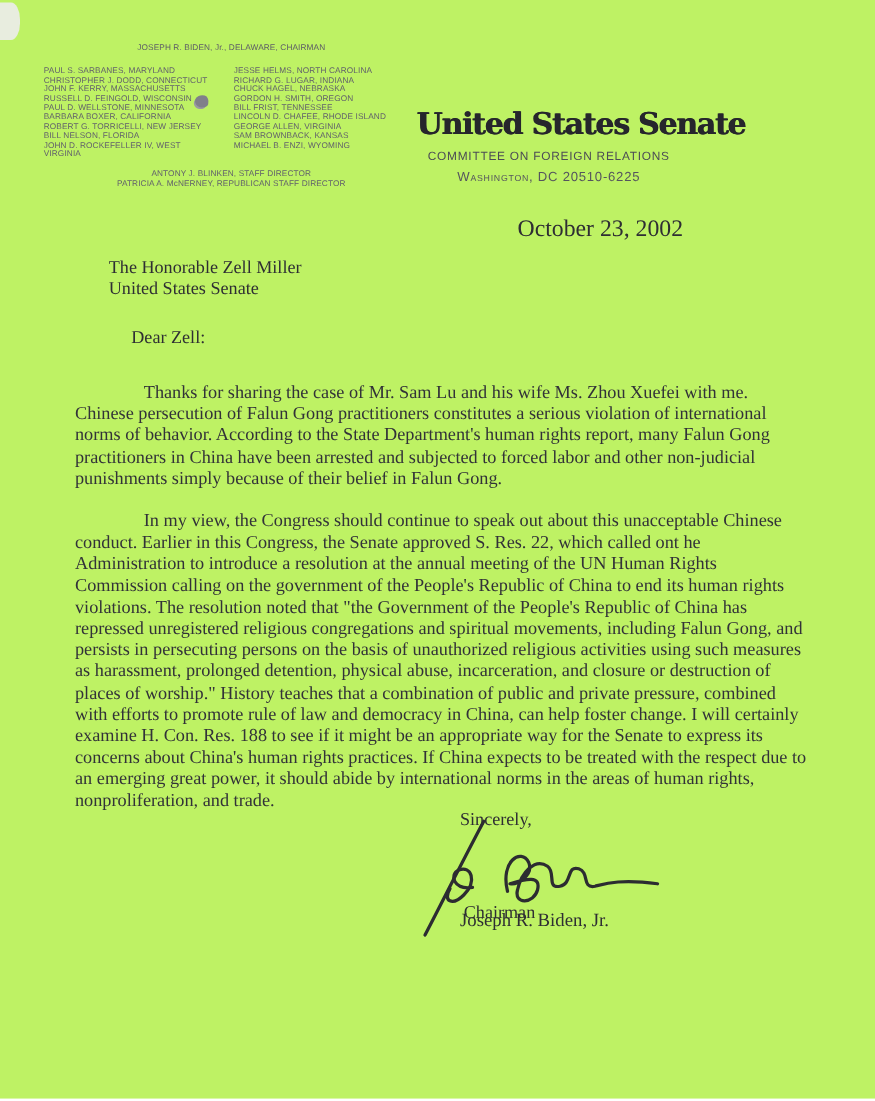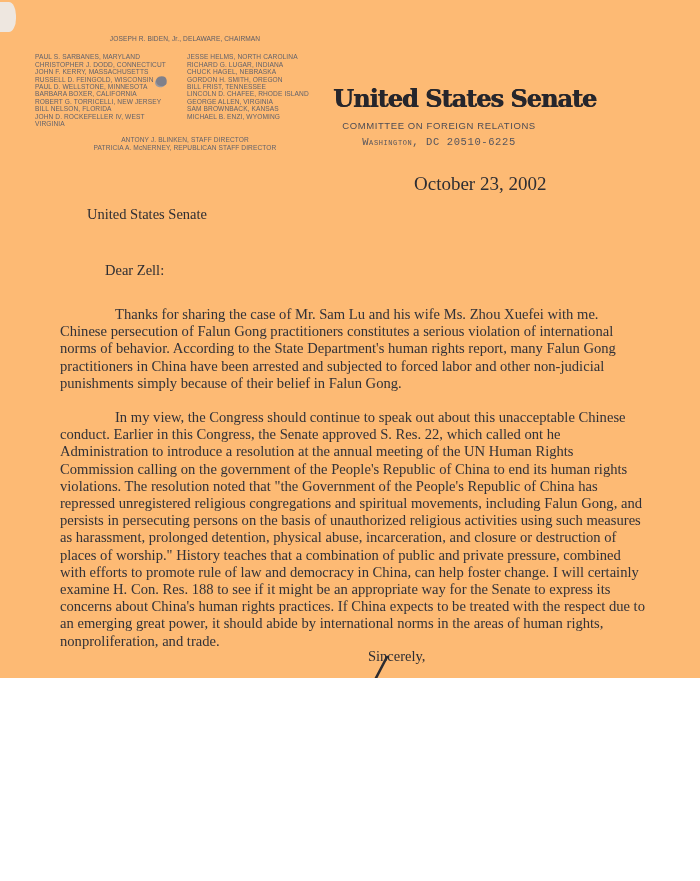--- a/index.html
+++ b/index.html
@@ -1,20 +1,20 @@
 <!DOCTYPE html>
 <html><head>
 <meta charset="utf-8">
 <style>
   html, body { margin: 0; padding: 0; background: #ffffff; }
   .page {
     position: relative;
     width: 700px;
-    height: 678px;
-    background: #fdba74;
+    height: 879px;
+    background: #bef264;
     overflow: hidden;
     font-family: "Liberation Serif", serif;
     color: #2e2e33;
   }
   
   .smudge-topleft {
     position: absolute; left: 0; top: 2px; width: 16px; height: 30px;
     background: #ececec; border-radius: 0 45% 45% 0; opacity: .9;
   }
   .seal-smudge {
@@ -50,21 +50,21 @@
     text-shadow: 0.6px 0 0 #26262c;
     white-space: nowrap;
   }
   .committee-line {
     margin-top: 7px;
     font-family: "Liberation Sans", sans-serif;
     font-size: 9.5px; letter-spacing: .6px; color: #4c4c55;
   }
   .washington-line {
     margin-top: 5px;
-    font-family: Liberation Mono, monospace;
+    font-family: Liberation Sans, sans-serif;
     font-variant: small-caps;
     font-size: 10.5px; letter-spacing: .6px; color: #55555e;
   }
   
   .date-line { position: absolute; left: 378px; top: 173px; font-size: 19px; margin-left: 36px; }
   .recipient { position: absolute; left: 87px; top: 206px; font-size: 14.5px; line-height: 17px; }
   .salutation { position: absolute; left: 87px; top: 262px; font-size: 14.5px; margin-left: 18px; }
   .body-text {
     position: absolute; left: 60px; top: 290px; width: 588px;
     font-size: 14.6px; line-height: 17.2px;
@@ -120,20 +120,21 @@
 
   <div class="lh-right">
     <div class="senate-name">United States Senate</div>
     <div class="committee-line">COMMITTEE ON FOREIGN RELATIONS</div>
     <div class="washington-line">Washington, DC 20510-6225</div>
   </div>
 
   <div class="date-line">October 23, 2002</div>
 
   <div class="recipient">
+      <div>The Honorable Zell Miller</div>
       <div>United States Senate</div>
     </div>
 
   <div class="salutation">Dear Zell:</div>
 
   <div class="body-text">
     <p>Thanks for sharing the case of Mr. Sam Lu and his wife Ms. Zhou Xuefei with me. Chinese persecution of Falun Gong practitioners constitutes a serious violation of international norms of behavior.  According to the State Department's human rights report, many Falun Gong practitioners in China have been arrested and subjected to forced labor and other non-judicial punishments simply because of their belief in Falun Gong.</p>
     <p>In my view, the Congress should continue to speak out about this unacceptable Chinese conduct. Earlier in this Congress, the Senate approved S. Res. 22, which called ont he Administration to introduce a resolution at the annual meeting of the UN Human Rights Commission calling on the government of the People's Republic of China to end its human rights violations.  The resolution noted that "the Government of the People's Republic of China has repressed unregistered religious congregations and spiritual movements, including Falun Gong, and persists in persecuting persons on the basis of unauthorized religious activities using such measures as harassment, prolonged detention, physical abuse, incarceration, and closure or destruction of places of worship."  History teaches that a combination of public and private pressure, combined with efforts to promote rule of law and democracy in China, can help foster change.  I will certainly examine H. Con. Res. 188 to see if it might be an appropriate way for the Senate to express its concerns about China's human rights practices.  If China expects to be treated with the respect due to an emerging great power, it should abide by international norms in the areas of human rights, nonproliferation, and trade.</p>
   </div>
 

